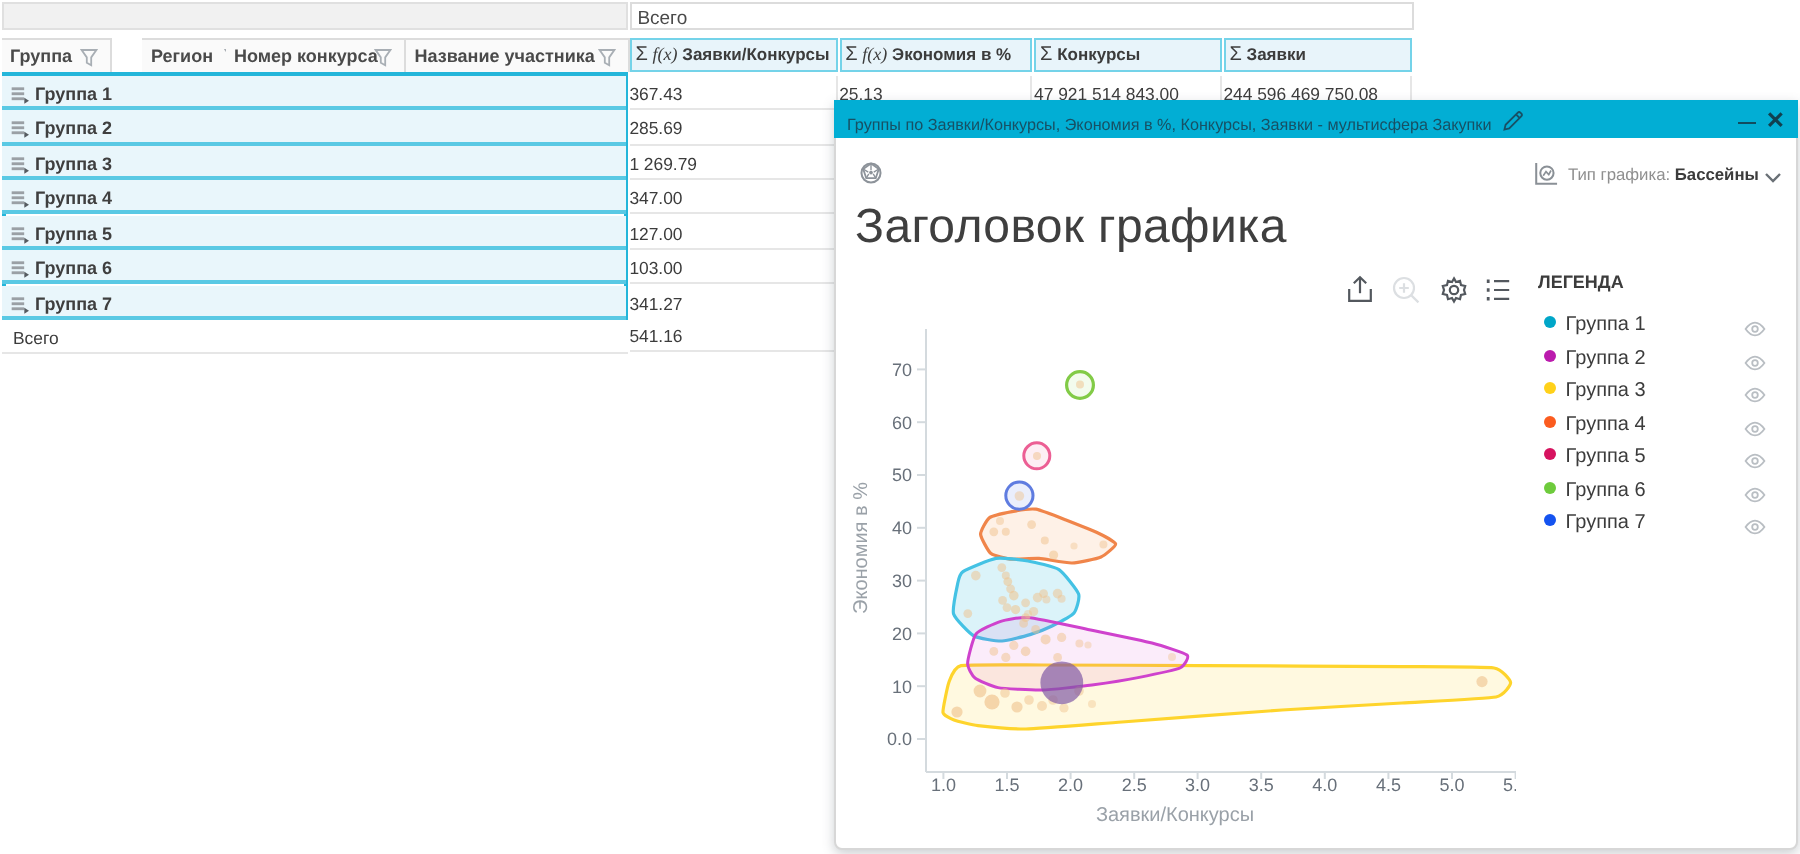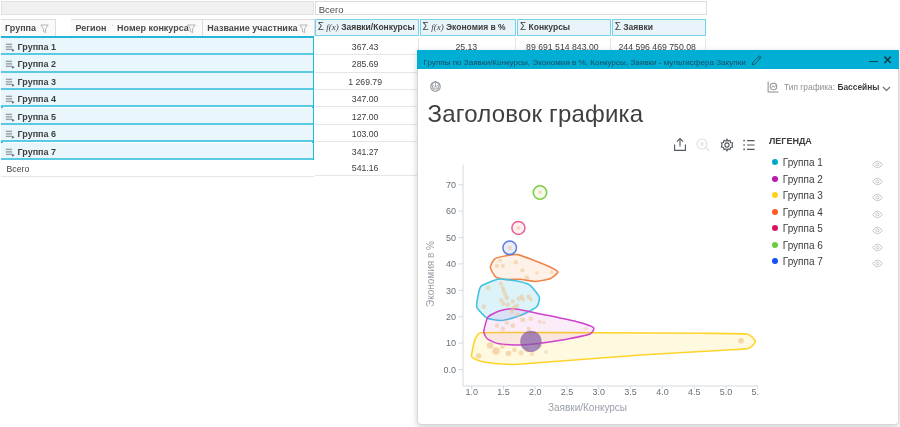--- a/index.html
+++ b/index.html
@@ -16,21 +16,21 @@
 .sg { font-size:10px; }
 .fx { font-family:"Liberation Serif",serif; font-size:9px; }
 
 
 #selblock { position:absolute; left:0.5px; top:35.8px; width:313.5px; height:124.1px; border-left:2px solid #24b6da; border-right:2px solid #24b6da; border-top:2px solid #24b6da; }
 .grow { position:absolute; left:0.5px; width:312.5px; background:#e9f6fb; border-bottom:2px solid #5ac9e4; font-size:9px; font-weight:bold; color:#3f3f3f; padding:3.5px 0 0 17px; }
 .gicon { position:absolute; left:4px; top:4px; }
 .grow span { position:relative; top:0.5px; }
 
 
-.vc { position:absolute; background:#fff; border-right:1px solid #e6e6e6; border-bottom:1px solid #e6e6e6; font-size:8.7px; color:#3c3c3c; text-align:center; padding:4px 2px 0 0; white-space:nowrap; }
+.vc { position:absolute; background:#fff; border-right:1px solid #e6e6e6; border-bottom:1px solid #e6e6e6; font-size:8.7px; color:#3c3c3c; text-align:left; padding:4px 2px 0 0; white-space:nowrap; }
 
 #totrow { position:absolute; left:0.5px; top:159.9px; width:313.2px; height:17.4px; background:#fff; border-bottom:1px solid #e6e6e6; font-size:8.7px; color:#3c3c3c; padding:4px 0 0 6px; }
 
 
 #dlg { position:absolute; left:416.5px; top:49.8px; width:482px; height:375.4px; background:#fff; border:1px solid #d7d7d7; border-radius:0 0 4px 4px; box-shadow:0 2px 6px rgba(90,100,110,0.30); }
 #tbar { position:absolute; left:-1px; top:-1px; width:482px; height:18.8px; background:#02aed4; color:#1b5770; font-size:8.1px; padding:5.5px 0 0 7px; white-space:nowrap; }
 #tmin { position:absolute; right:21px; width:9px; border-top:1.6px solid #124c5f; height:0; top:11px; }
 #tclose { position:absolute; right:6px; top:3px; font-size:11.5px; color:#11404f; font-weight:bold; }
 #dtitle { color:#175064; }
 #typ { position:absolute; left:366.5px; top:31.5px; font-size:8.4px; color:#8f8f8f; }
@@ -115,21 +115,21 @@
         <path d="M8.6 8.2 L11.4 10 L8.6 11.8 Z" fill="#555b60"></path>
       </svg><span>Группа 7</span></div>
   <div class="vc" style="left:314.7px;width:103.90000000000003px;top:37.8px;height:17.4px;">367.43</div>
     <div class="vc" style="left:314.7px;width:103.90000000000003px;top:55.2px;height:17.4px;">285.69</div>
     <div class="vc" style="left:314.7px;width:103.90000000000003px;top:72.7px;height:17.4px;">1 269.79</div>
     <div class="vc" style="left:314.7px;width:103.90000000000003px;top:90.1px;height:17.4px;">347.00</div>
     <div class="vc" style="left:314.7px;width:103.90000000000003px;top:107.6px;height:17.4px;">127.00</div>
     <div class="vc" style="left:314.7px;width:103.90000000000003px;top:125.0px;height:17.4px;">103.00</div>
     <div class="vc" style="left:314.7px;width:103.90000000000003px;top:142.5px;height:17.4px;">341.27</div>
     <div class="vc" style="left:419.6px;width:96.39999999999998px;top:37.8px;height:17.4px;">25.13</div>
-    <div class="vc" style="left:517.0px;width:93.70000000000005px;top:37.8px;height:17.4px;">89 691 514 843.00</div>
+    <div class="vc" style="left:517.0px;width:93.70000000000005px;top:37.8px;height:17.4px;">47 921 514 843.00</div>
     <div class="vc" style="left:611.7px;width:94.0px;top:37.8px;height:17.4px;">244 596 469 750.08</div>
     <div class="vc" style="left:314.7px;width:103.90000000000003px;top:159px;height:17.4px;">541.16</div>
   <div id="totrow">Всего</div>
 
   <div id="dlg">
     <div id="tbar"><span id="dtitle">Группы по Заявки/Конкурсы, Экономия в %, Конкурсы, Заявки - мультисфера Закупки</span><svg width="11" height="11" viewBox="0 0 11 11" style="vertical-align:-1px;margin-left:5px;">
           <path d="M1.2 9.8 L1.8 7.4 L7.8 1.4 C8.2 1 8.9 1 9.3 1.4 L9.6 1.7 C10 2.1 10 2.8 9.6 3.2 L3.6 9.2 Z M7 2.2 L8.8 4" fill="none" stroke="#175064" stroke-width="0.9"></path>
         </svg>
       <span id="tmin"></span><span id="tclose">✕</span>
     </div>

